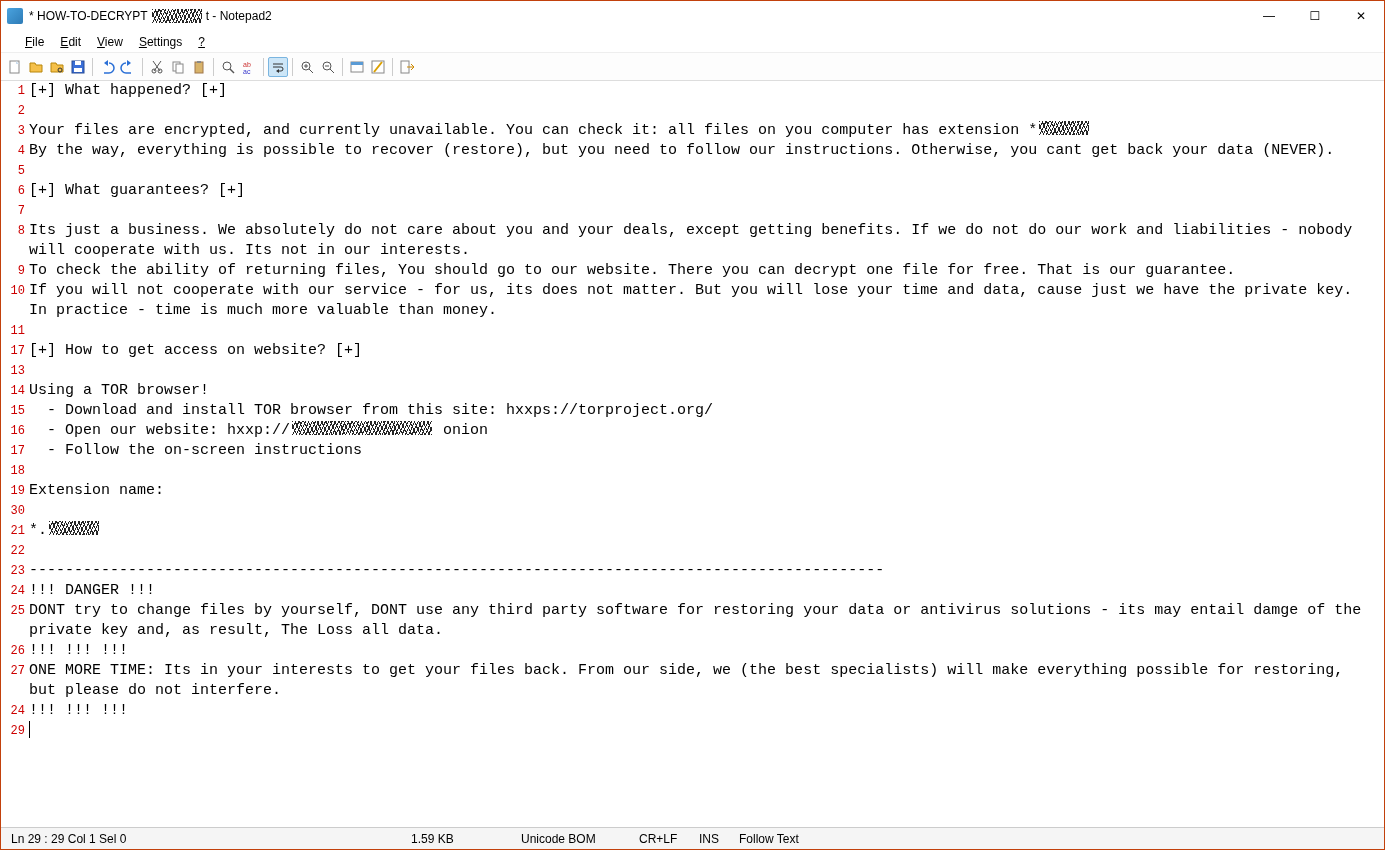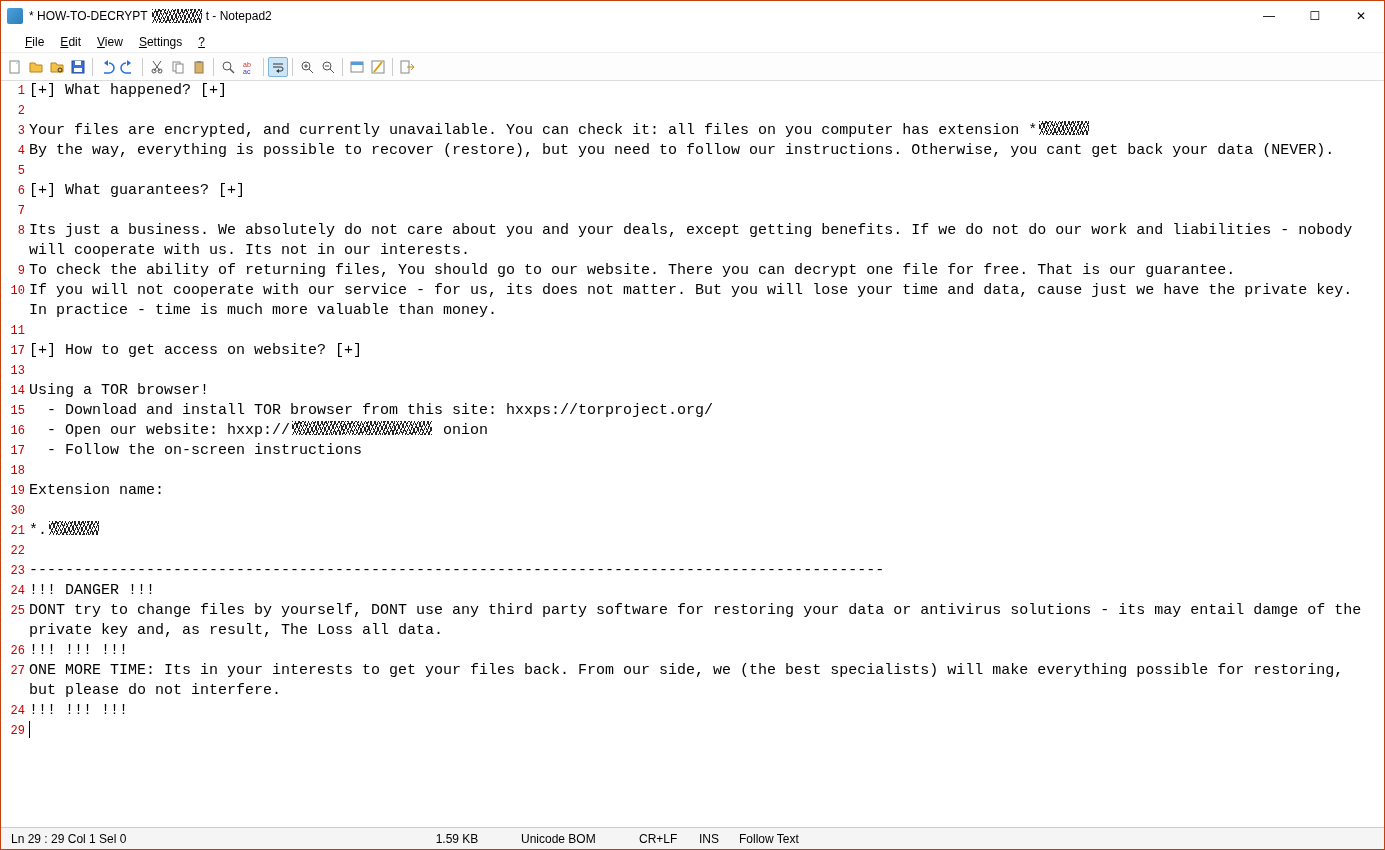--- a/index.html
+++ b/index.html
@@ -29,21 +29,21 @@
     filter: blur(0.3px);
     opacity:0.85;
     margin:0 2px;
   }
   .scribble.sm { width:50px; }
   .scribble.lg { width:140px; }
   .cursor { display:inline-block; width:1px; height:17px; background:#000; vertical-align:middle; }
   .statusbar { height: 22px; border-top: 1px solid #ccc; display: flex; align-items: center; font-size: 12px; background: #f5f5f5; padding: 0 6px; }
   .statusbar .cell { padding: 0 14px 0 4px; border-right: 0px solid #ddd; }
   .statusbar .cell.fixed1 { width: 400px; }
-  .statusbar .cell.fixed2 { width: 110px; text-align: center; }
+  .statusbar .cell.fixed2 { width: 110px; }
   .statusbar .cell.fixed3 { width: 118px; }
   .statusbar .cell.fixed4 { width: 60px; }
   .statusbar .cell.fixed5 { width: 40px; }
 </style>
 </head>
 <body>
 
 <div class="window">
 
   <div class="titlebar">

